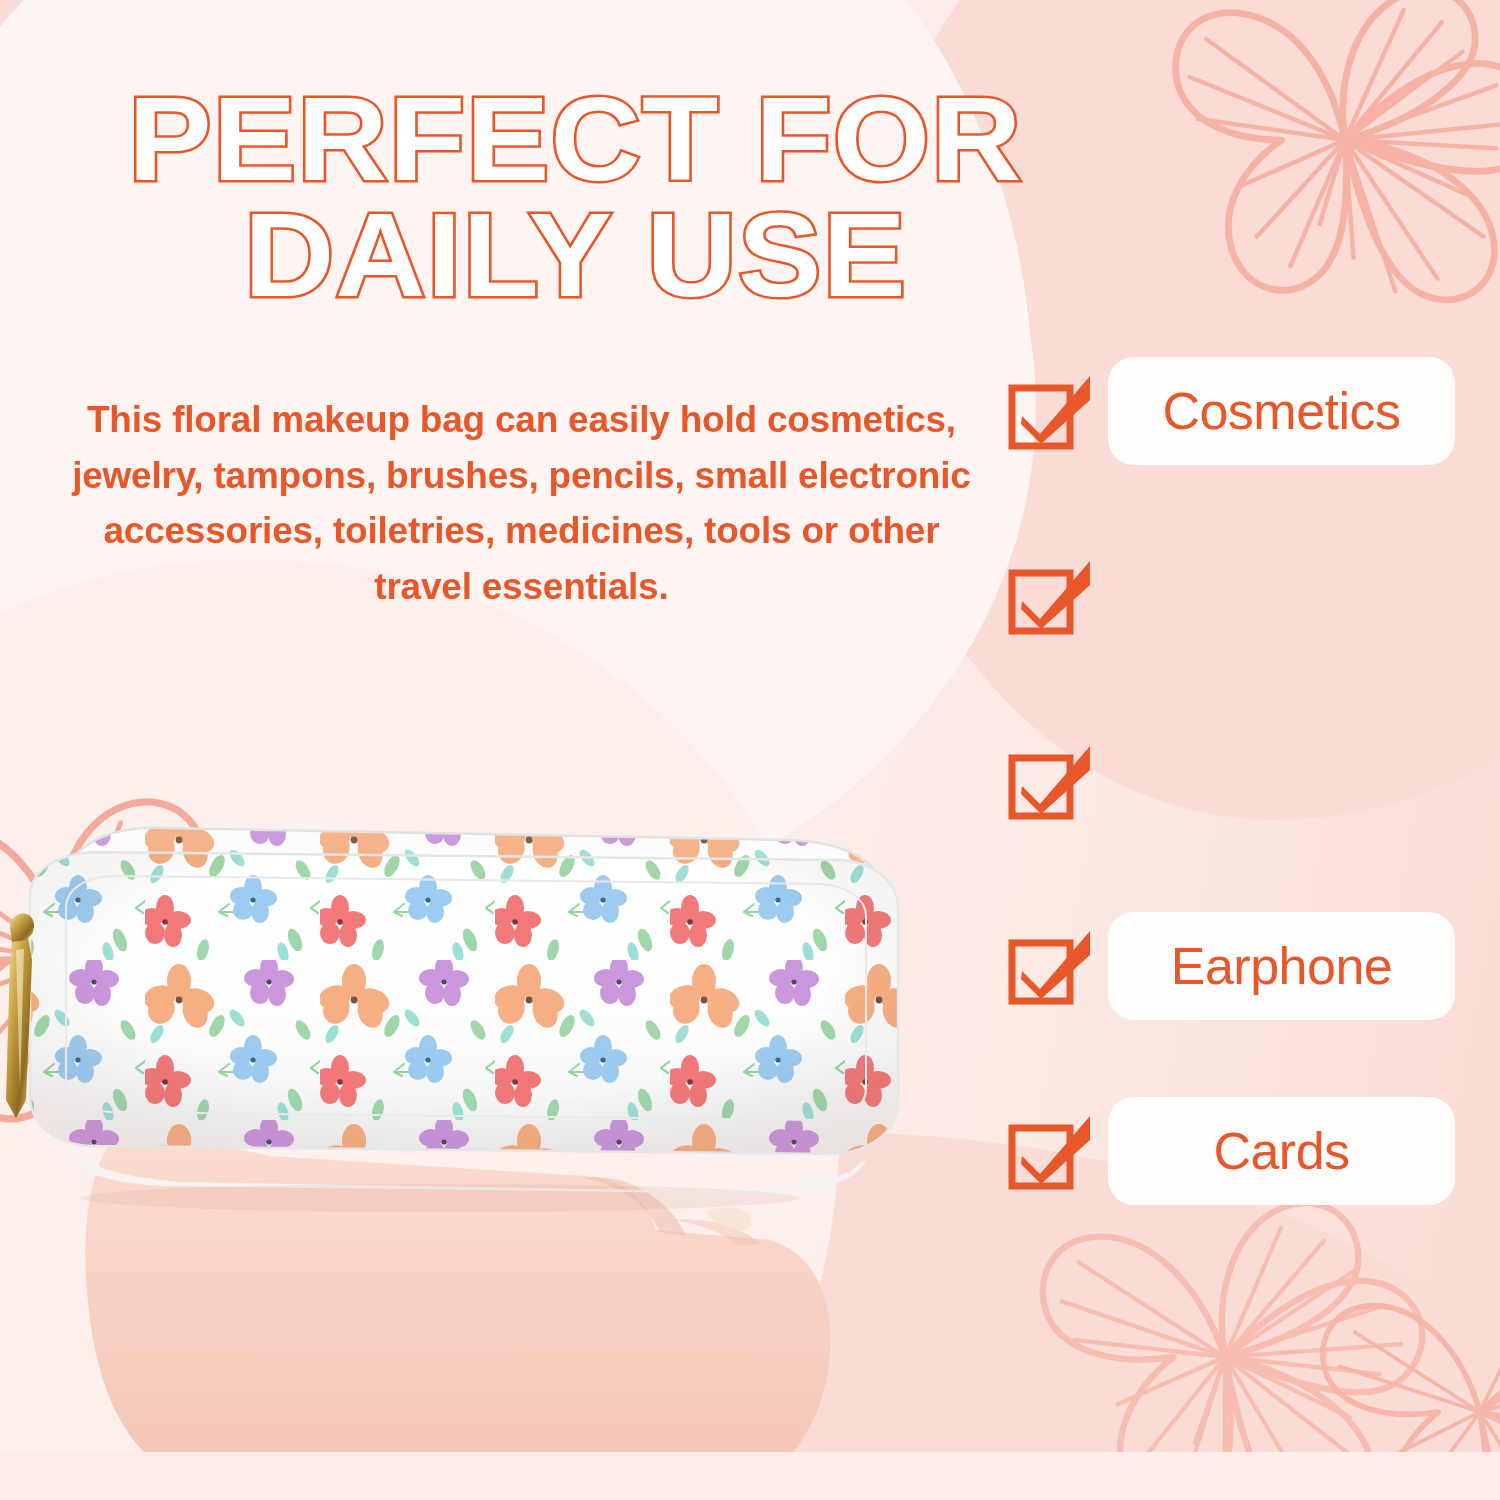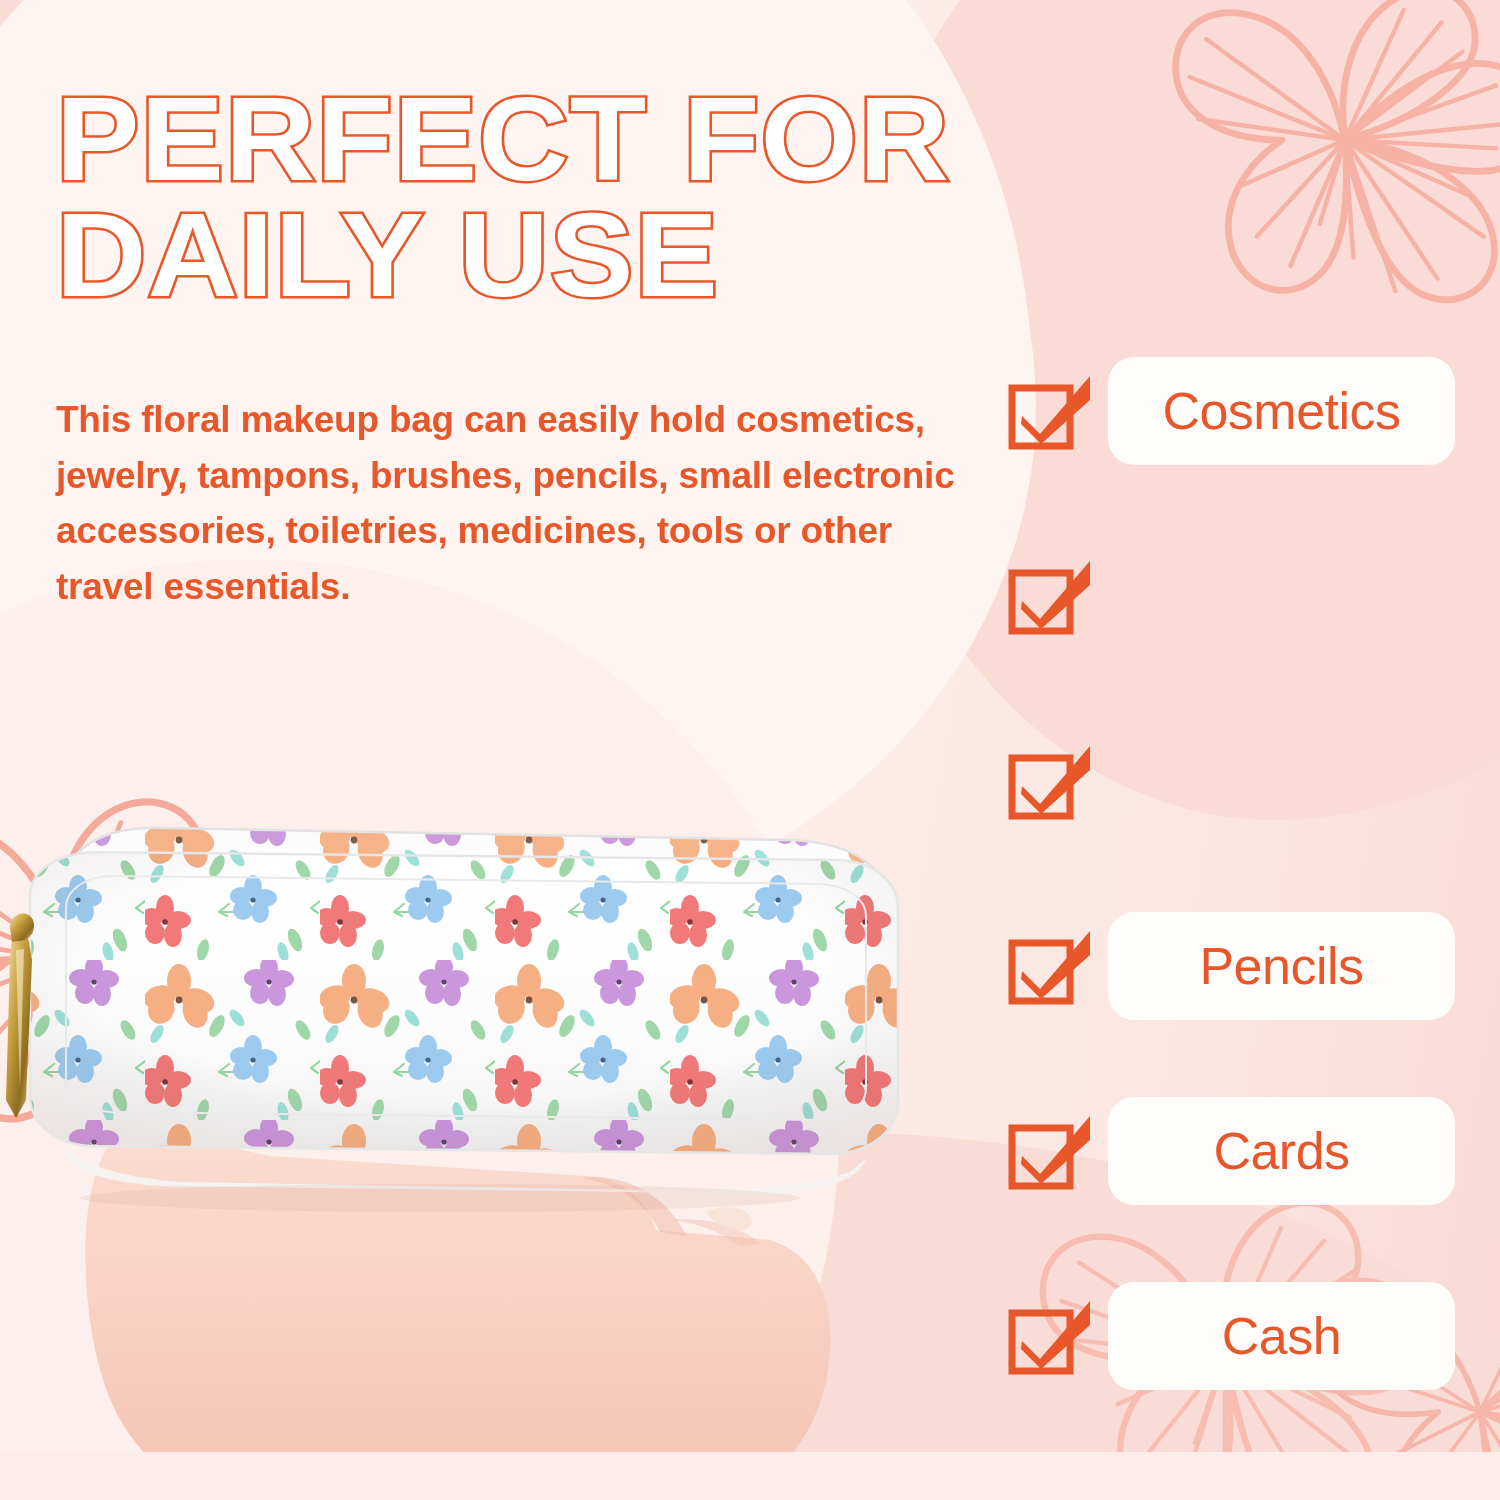--- a/index.html
+++ b/index.html
@@ -11,20 +11,21 @@
     overflow:hidden;
     position:relative;
   }
 
   
   #poster {
     position:relative;
     width:1500px; height:1452px;
     overflow:hidden;
     background:#FDECE9;
+    text-align:center;
   }
 
   
   .bg-layer { position:absolute; inset:0; }
   .bg-base {
     position:absolute; inset:0;
     background:linear-gradient(100deg,#FADCD6 0%,#FBE2DC 18%,#FDEDEA 45%,#FCE8E3 72%,#FADAD4 100%);
   }
   .blob-light {
     position:absolute;
@@ -313,47 +314,36 @@
     </div>
 
     <div class="check-row">
       <span class="checkbox">
         <svg viewBox="0 0 86 78">
           <rect x="4" y="16" width="58" height="58" fill="none" stroke="#E8572A" stroke-width="7"></rect>
           <path d="M14 44 L32 62 L82 4 L82 28 L33 72 L13 52 Z" fill="#E8572A"></path>
         </svg>
       </span>
       <span class="pill">
-        <span class="pill-label">Pencils</span>
+        <span class="pill-label">Earphone</span>
       </span>
     </div>
 
     <div class="check-row">
       <span class="checkbox">
         <svg viewBox="0 0 86 78">
           <rect x="4" y="16" width="58" height="58" fill="none" stroke="#E8572A" stroke-width="7"></rect>
           <path d="M14 44 L32 62 L82 4 L82 28 L33 72 L13 52 Z" fill="#E8572A"></path>
         </svg>
       </span>
       <span class="pill">
         <span class="pill-label">Cards</span>
       </span>
     </div>
 
-    <div class="check-row">
-      <span class="checkbox">
-        <svg viewBox="0 0 86 78">
-          <rect x="4" y="16" width="58" height="58" fill="none" stroke="#E8572A" stroke-width="7"></rect>
-          <path d="M14 44 L32 62 L82 4 L82 28 L33 72 L13 52 Z" fill="#E8572A"></path>
-        </svg>
-      </span>
-      <span class="pill">
-        <span class="pill-label">Cash</span>
-      </span>
-    </div>
 
   </div>
 
   <div class="product">
     <svg viewBox="0 0 1010 700">
       <defs>
         <linearGradient id="skin" x1="0" y1="0" x2="0" y2="1">
           <stop offset="0%" stop-color="#FBDDD0"></stop>
           <stop offset="45%" stop-color="#F8D2C3"></stop>
           <stop offset="100%" stop-color="#F3C3B2"></stop>

